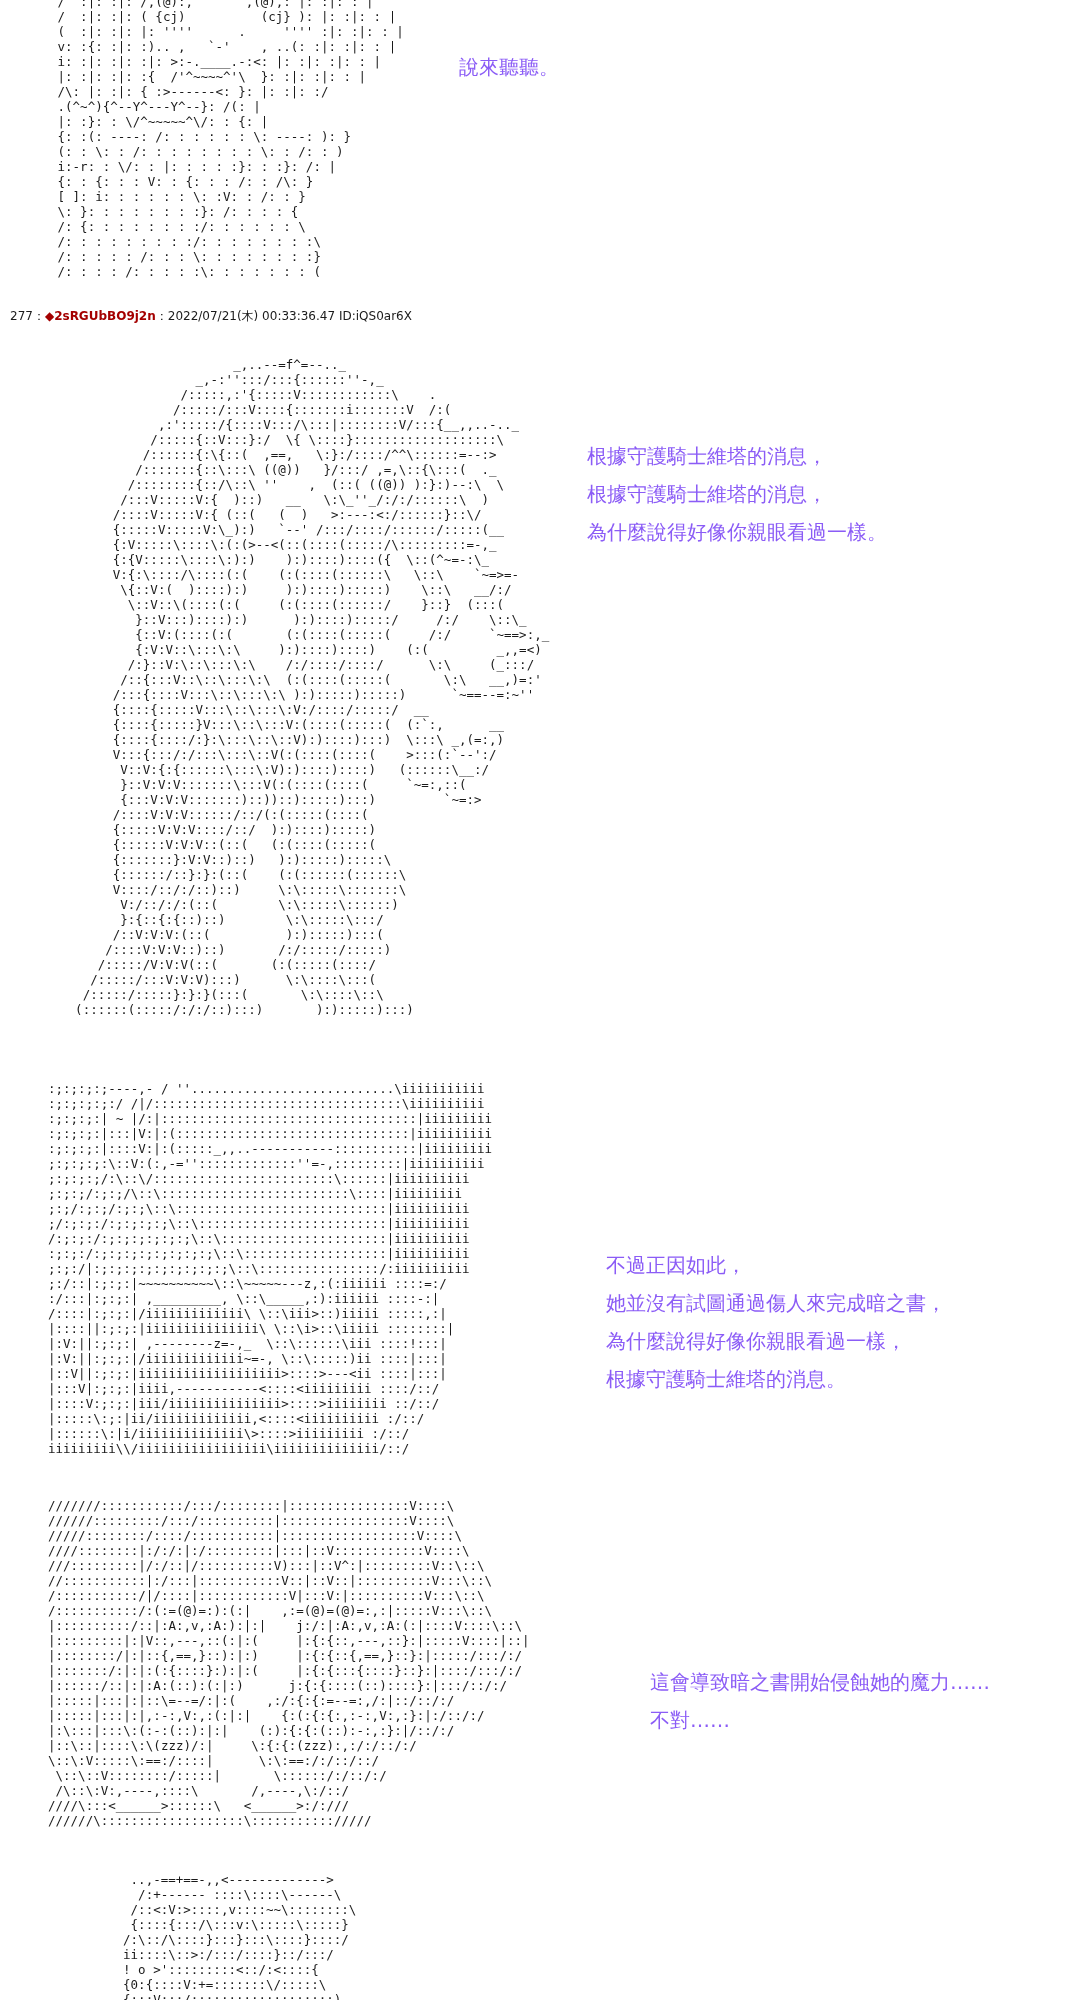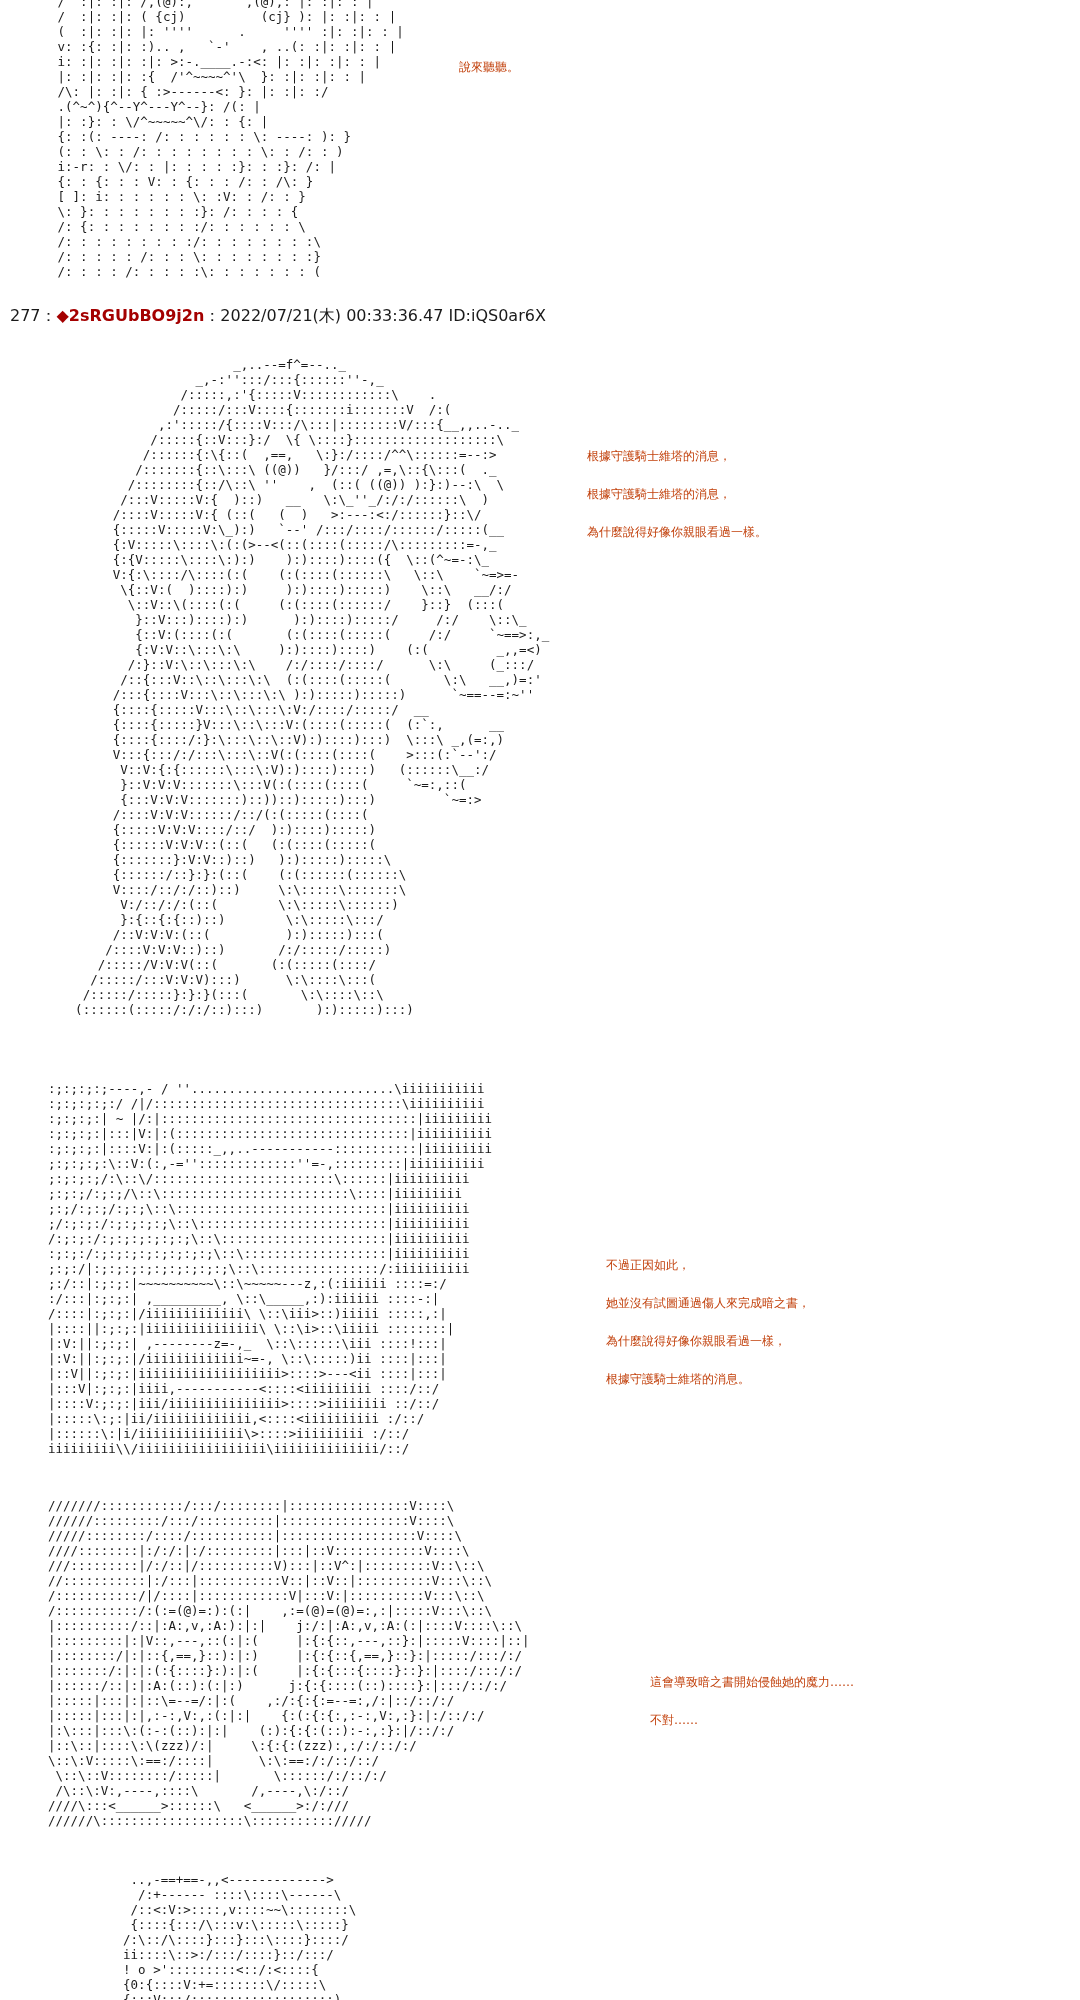--- a/index.html
+++ b/index.html
@@ -16,33 +16,33 @@
   .aa {
     position: absolute;
     font-family: "DejaVu Sans Mono", monospace;
     font-size: 12.5px;
     line-height: 15px;
     color: #1a1a1a;
     white-space: pre;
   }
   .dialogue {
     position: absolute;
-    font-size: 12px;
-    color: #c2410c;
+    font-size: 20px;
+    color: #8b5cf6;
   }
   .dialogue p {
     margin: 0;
     line-height: 38px;
     white-space: nowrap;
   }
   .post-header {
     position: absolute;
     left: 10px;
     top: 306px;
-    font-size: 16px;
+    font-size: 12px;
     line-height: 20px;
     color: #1a1a1a;
     white-space: nowrap;
   }
   .post-header .trip { font-weight: bold; }
   .aa-top    { left: 50px;  top: -6px;   }
   .aa-main   { left: 45px;  top: 357px;  }
   .aa-book   { left: 48px;  top: 1081px; }
   .aa-face   { left: 48px;  top: 1498px; }
   .aa-bottom { left: 108px; top: 1872px; }

